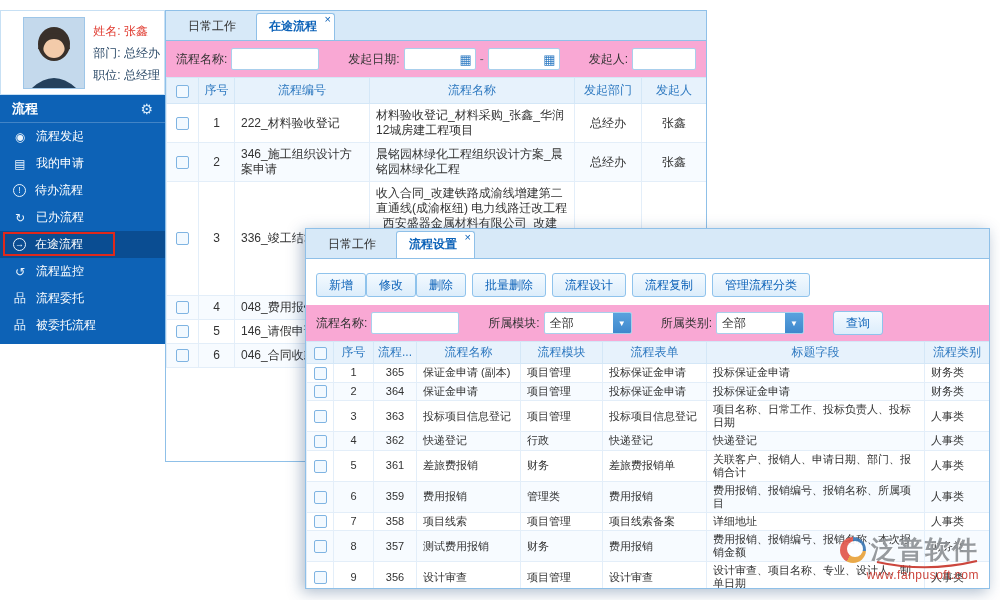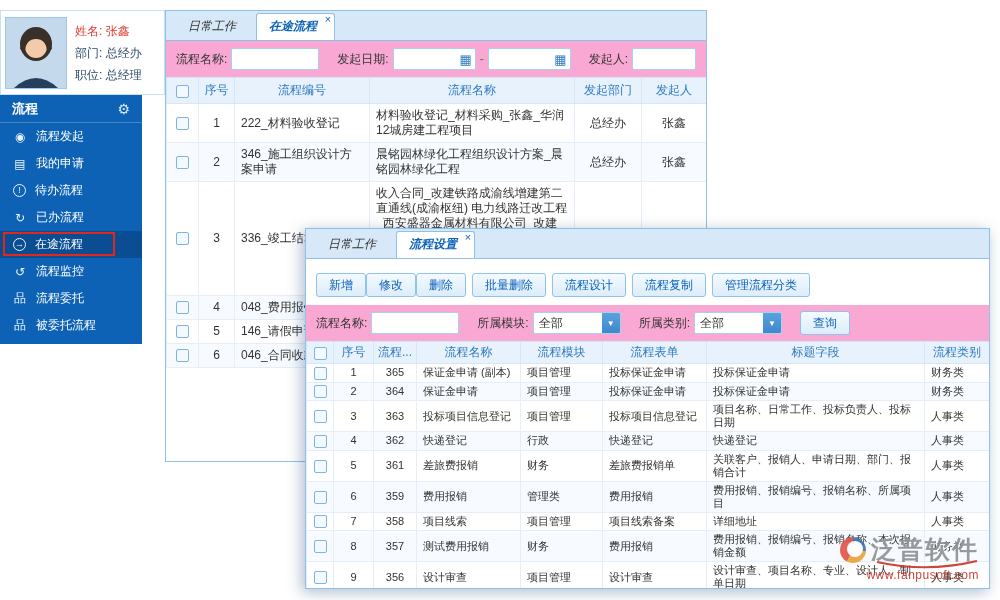--- a/index.html
+++ b/index.html
@@ -2,56 +2,56 @@
 <html><head>
 <meta charset="utf-8">
 <style>
   *{margin:0;padding:0;box-sizing:border-box;}
   html,body{background:#fff;}
   body{font-family:"Liberation Sans","DejaVu Sans",sans-serif;}
   #screen{position:relative;width:1000px;height:600px;background:#fff;overflow:hidden;}
 
   
   .profile{position:absolute;left:0;top:10px;width:165px;height:85px;background:#fff;
-    border:1px solid #C7E0F4;display:flex;align-items:center;padding:5px 4px;}
+    border:1px solid #C7E0F4;display:flex;align-items:center;padding:5px 4px;justify-content:flex-end;}
   .avatar{width:62px;height:72px;border:1px solid #9EC6E8;overflow:hidden;flex:0 0 auto;background:#C4D9EC;}
   .p-lines{padding-left:8px;font-size:12px;line-height:22px;color:#2C4A68;white-space:nowrap;}
   .p-name{color:#E03A2F;}
 
   
-  .sidebar{position:absolute;left:0;top:95px;width:142px;background:#0D62B6;padding-bottom:5px;}
+  .sidebar{position:absolute;left:0;top:95px;width:165px;background:#0D62B6;padding-bottom:5px;}
   .sb-header{height:28px;display:flex;align-items:center;justify-content:space-between;padding:0 12px;
     color:#fff;font-size:13px;font-weight:bold;border-bottom:1px solid rgba(255,255,255,.22);}
   .gear{font-weight:normal;color:#D9ECFB;font-size:14px;cursor:pointer;}
   .sb-item{position:relative;height:27px;display:flex;align-items:center;gap:9px;padding-left:13px;
     color:#fff;font-size:12px;cursor:pointer;}
   .sb-item .ic{width:14px;text-align:center;font-size:12px;color:#EAF4FD;flex:0 0 auto;}
   .sb-item .ic.circled{width:13px;height:13px;border:1px solid #EAF4FD;border-radius:50%;
     line-height:11px;font-size:9px;}
   .sb-item.active{background:#0A4D92;}
   .sb-item.active .hl{position:absolute;left:3px;top:1px;width:112px;height:24px;border:2px solid #E0281B;}
 
   
   .window{position:absolute;background:#fff;border:1px solid #8FC0E8;}
   .win1{left:165px;top:10px;width:542px;height:452px;overflow:hidden;}
   .win2{left:305px;top:228px;width:685px;height:361px;overflow:hidden;z-index:10;
     box-shadow:-3px 3px 14px rgba(20,60,110,.35);}
   .tabbar{height:30px;background:#D7E9F8;border-bottom:1px solid #8FC0E8;display:flex;
     align-items:flex-end;padding-left:10px;}
   .tab{position:relative;height:26px;line-height:25px;padding:0 17px 0 12px;margin-right:3px;
-    font-size:12px;color:#333;cursor:pointer;font-style:italic;}
+    font-size:12px;color:#333;cursor:pointer;}
   .tab.active{background:#fff;border:1px solid #8FC0E8;border-bottom:none;color:#0C62B8;
     font-weight:bold;border-radius:3px 3px 0 0;height:27px;}
   .tab .x{position:absolute;top:-1px;right:3px;font-size:11px;line-height:12px;color:#0C62B8;font-weight:normal;}
 
   
   .filterbar{height:36px;display:flex;align-items:center;padding:0 10px;gap:4px;font-size:12px;
     color:#333;background:#f9a8d4;}
   .filterbar label{white-space:nowrap;}
-  .ml{margin-left:14px;}
+  .ml{margin-left:25px;}
   .txt{width:88px;height:22px;border:1px solid #A9CFEC;border-radius:2px;font-size:12px;
     padding:0 4px;outline:none;font-family:inherit;}
   .txt.short{width:64px;}
   .datebox{position:relative;width:84px;height:22px;border:1px solid #A9CFEC;border-radius:2px;
     background:#fff;display:inline-flex;align-items:center;justify-content:flex-end;
     padding-right:3px;cursor:text;}
   .cal{color:#2F7BC3;font-size:13px;line-height:1;cursor:pointer;}
   .dash{color:#666;}
 
   .toolbar{display:flex;align-items:center;padding:14px 10px 8px;}

